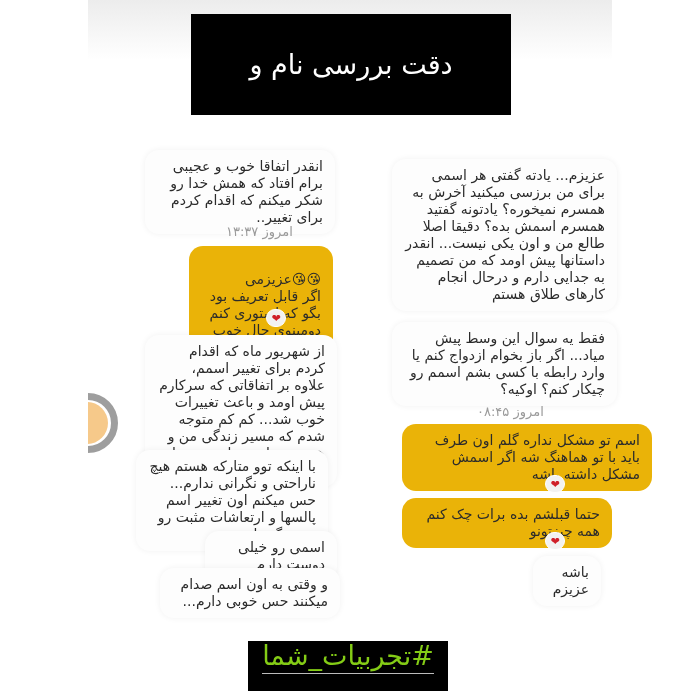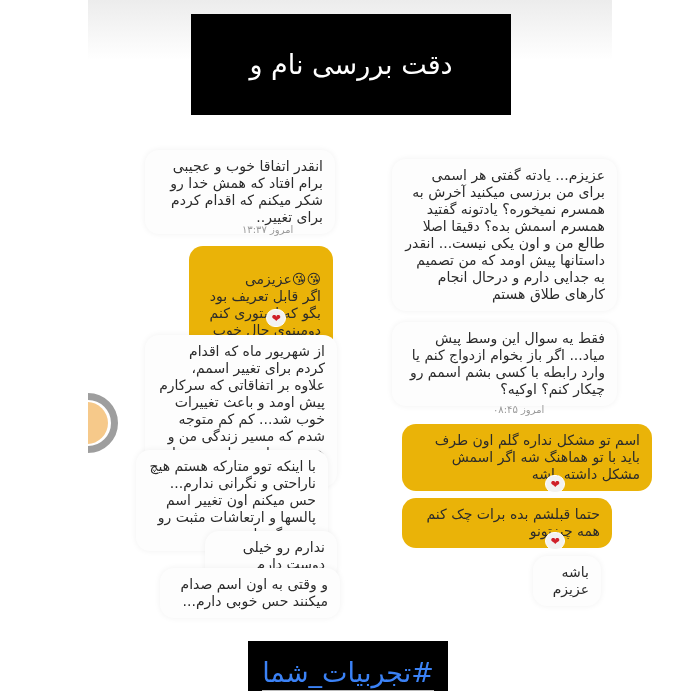--- a/index.html
+++ b/index.html
@@ -13,22 +13,22 @@
 
   .title-box {
     position: absolute; left: 191px; top: 14px; width: 320px; height: 101px;
     background: #000; color: #fff; direction: rtl;
     display: flex; flex-direction: column; align-items: center; justify-content: center;
     font-family: "DejaVu Sans", sans-serif; font-size: 27px; line-height: 40px;
   }
 
   .hashtag-box {
     position: absolute; left: 248px; top: 641px; width: 200px; height: 50px;
-    background: #000; color: #3b82f6; direction: rtl;
-    display: flex; align-items: flex-end; justify-content: center;
+    background: #000; color: #84cc16; direction: rtl;
+    display: flex; align-items: flex-start; justify-content: center;
     font-family: "DejaVu Sans", sans-serif; font-size: 27px;
   }
   .hashtag-box span { border-bottom: 1px solid #bbb; padding-bottom: 2px; line-height: 30px; }
 
   .side-badge {
     position: absolute; left: 88px; top: 393px; width: 34px; height: 60px;
     overflow: hidden;
   }
   .side-badge .ring {
     position: absolute; left: -30px; top: 0; width: 60px; height: 60px; border-radius: 50%;
@@ -41,23 +41,22 @@
 
   .bubble {
     position: absolute; direction: rtl; text-align: right;
     font-family: "DejaVu Sans", sans-serif; font-size: 14px; line-height: 17px;
     color: #2b2b2b; padding: 8px 12px; border-radius: 14px;
   }
   .bubble.out { background: #fdfdfd; box-shadow: 0 0 6px rgba(0,0,0,0.06); }
   .bubble.in { background: #eab308; margin-left: 44px; }
 
   .timestamp {
-    position: absolute; direction: rtl; font-size: 10px; color: #9a9a9a;
+    position: absolute; direction: rtl; font-size: 13px; color: #9a9a9a;
     font-family: "DejaVu Sans", sans-serif;
-    margin-left: 16px;
   }
 
   .reaction {
     position: absolute; width: 20px; height: 18px; border-radius: 9px;
     background: #f2f2f2; border: 1px solid #fff; display: flex; align-items: center; justify-content: center;
     color: #d0202a; font-size: 11px;
   }
 </style>
 </head>
 <body>
@@ -88,21 +87,21 @@
 
 <div class="bubble out" style="left:145px; top:335px; width:192px;">
   <span>از شهریور ماه که اقدام کردم برای تغییر اسمم، علاوه بر اتفاقاتی که سرکارم پیش اومد و باعث تغییرات خوب شد... کم کم متوجه شدم که مسیر زندگی من و همسرم داره جدا میشه و این به نفع من و اینده ام هست</span>
 </div>
 
 <div class="bubble out" style="left:136px; top:450px; width:192px;">
   <span>با اینکه توو متارکه هستم هیچ ناراحتی و نگرانی ندارم... حس میکنم اون تغییر اسم پالسها و ارتعاشات مثبت رو به زندگیم اورد...</span>
 </div>
 
 <div class="bubble out" style="left:205px; top:531px; width:132px;">
-  <span>ندارم رو خیلی دوست دارم</span>
+  <span>اسمی رو خیلی دوست دارم</span>
 </div>
 
 <div class="bubble out" style="left:160px; top:568px; width:180px;">
   <span>و وقتی به اون اسم صدام میکنند حس خوبی دارم...</span>
 </div>
 
 <div class="bubble out" style="left:392px; top:159px; width:225px;">
   <span>عزیزم... یادته گفتی هر اسمی برای من برزسی میکنید آخرش به همسرم نمیخوره؟ یادتونه گفتید همسرم اسمش بده؟ دقیقا اصلا طالع من و اون یکی نیست... انقدر داستانها پیش اومد که من تصمیم به جدایی دارم و درحال انجام کارهای طلاق هستم</span>
 </div>
 

